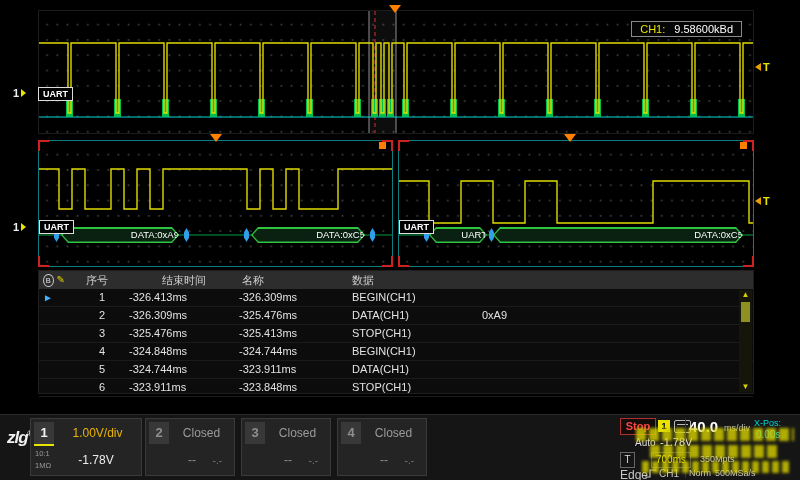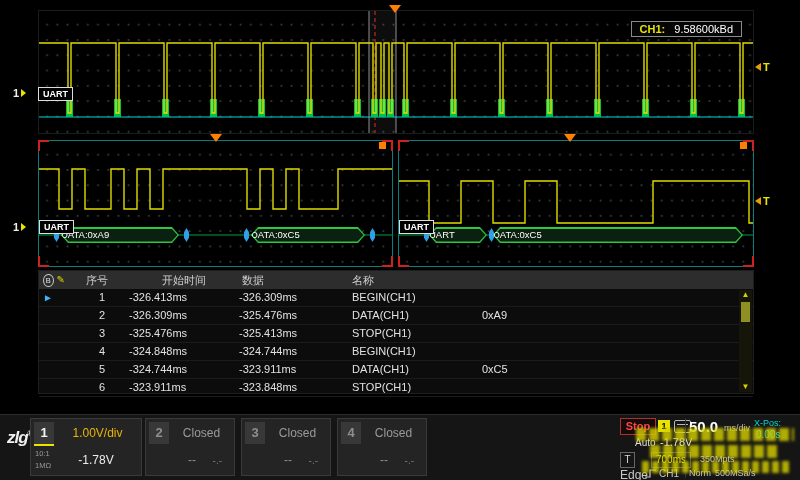--- a/index.html
+++ b/index.html
@@ -16,25 +16,25 @@
   .cb.tl{left:-1px;top:-1px;border-left:2px solid #c22;border-top:2px solid #c22}
   .cb.tr{right:-1px;top:-1px;border-right:2px solid #c22;border-top:2px solid #c22}
   .cb.bl{left:-1px;bottom:-1px;border-left:2px solid #c22;border-bottom:2px solid #c22}
   .cb.br{right:-1px;bottom:-1px;border-right:2px solid #c22;border-bottom:2px solid #c22}
   .uart-tag{position:absolute;background:#000;border:1px solid #ddd;color:#fff;font-size:9px;font-weight:bold;padding:1px 4px;z-index:8}
   .ch-marker{position:absolute;display:flex;align-items:center;gap:2px;color:#eee;font-size:11px;font-weight:bold;z-index:8}
   .ch-marker .ptr{width:0;height:0;border-top:4px solid transparent;border-bottom:4px solid transparent;border-left:5px solid #e8e300}
   .t-marker{position:absolute;display:flex;align-items:center;gap:2px;color:#e8e300;font-size:11px;font-weight:bold;z-index:8}
   .t-marker .arr{width:0;height:0;border-top:4px solid transparent;border-bottom:4px solid transparent;border-right:6px solid #e8a000}
   #ch1-badge{position:absolute;right:58px;top:21px;border:1px solid #8a8a8a;background:#050505;padding:1px 8px;font-size:11px;display:flex;gap:9px;z-index:8}
-  #ch1-badge .bc{color:#e8e300;font-weight:bold}
+  #ch1-badge .bc{color:#e8e300;font-weight:normal}
   #ch1-badge .bv{color:#fff}
   .bubble{position:absolute;top:86px;height:16px;background:#2fc53f;clip-path:polygon(7px 0,calc(100% - 7px) 0,100% 50%,calc(100% - 7px) 100%,7px 100%,0 50%);z-index:5}
   .bubble-in{position:absolute;left:1.5px;right:1.5px;top:1.5px;bottom:1.5px;background:#0a2010;clip-path:polygon(6px 0,calc(100% - 6px) 0,100% 50%,calc(100% - 6px) 100%,6px 100%,0 50%)}
-  .bubble span{position:absolute;left:0;right:0;top:0;bottom:0;display:block;text-align:left;line-height:15px;font-size:9.5px;color:#fff;white-space:nowrap;overflow:hidden}
+  .bubble span{position:absolute;left:0;right:0;top:0;bottom:0;display:block;text-align:right;line-height:15px;font-size:9.5px;color:#fff;white-space:nowrap;overflow:hidden}
   .sep{position:absolute;top:87px;width:5px;height:14px;background:#2e9fe8;clip-path:polygon(50% 0,100% 30%,100% 70%,50% 100%,0 70%,0 30%);z-index:4}
   #events{left:38px;top:270px;width:714px;height:122px;background:#0c0c0c;border:1px solid #1e1e1e;font-size:11px}
   .thead,.trow{display:grid;grid-template-columns:26px 64px 110px 110px 130px 1fr}
   .thead{height:18px;line-height:18px;background:#2d2d2d;color:#cfcfcf}
   .trow{height:17px;line-height:17px;border-bottom:1px solid #1b1b1b;color:#e2e2e2}
   .c-th{text-align:center}
   .c-thl{text-align:left;padding-left:3px}
   .c-icons{display:flex;align-items:center;gap:3px;padding-left:4px}
   .icon-b{width:11px;height:11px;border:1px solid #c8c8c8;border-radius:50%;font-size:7.5px;line-height:11px;text-align:center;color:#e8e8e8}
   .icon-pencil{color:#d8d200;font-size:10px}
@@ -189,23 +189,23 @@
   <span>T</span>
 </div>
 
 <div id="events" class="abs">
   <div class="thead">
     <span class="c-icons">
       <span class="icon-b">B</span>
       <span class="icon-pencil">✎</span>
     </span>
     <span class="c-th">序号</span>
-    <span class="c-th">开始时间</span>
+    <span class="c-th">结束时间</span>
+    <span class="c-thl">名称</span>
     <span class="c-thl">数据</span>
-    <span class="c-thl">名称</span>
   </div>
   <div id="table-rows">
       <div class="trow">
         <span class="c-arrow">►</span>
         <span class="c-no">1</span>
         <span class="c-time">-326.413ms</span>
         <span class="c-time">-326.309ms</span>
         <span class="c-name">BEGIN(CH1)</span>
         <span class="c-data"></span>
       </div>
@@ -232,21 +232,20 @@
         <span class="c-time">-324.744ms</span>
         <span class="c-name">BEGIN(CH1)</span>
         <span class="c-data"></span>
       </div>
       <div class="trow">
         <span class="c-arrow"></span>
         <span class="c-no">5</span>
         <span class="c-time">-324.744ms</span>
         <span class="c-time">-323.911ms</span>
         <span class="c-name">DATA(CH1)</span>
-        <span class="c-data">0xC5</span>
       </div>
       <div class="trow">
         <span class="c-arrow"></span>
         <span class="c-no">6</span>
         <span class="c-time">-323.911ms</span>
         <span class="c-time">-323.848ms</span>
         <span class="c-name">STOP(CH1)</span>
         <span class="c-data"></span>
       </div>
     </div>
@@ -295,21 +294,21 @@
     <div id="automode" class="rc">Auto</div>
     <div id="triglevel" class="rc">-1.78V</div>
     <div id="tbox" class="rc">T</div>
     <div id="holdoff" class="rc">700ms</div>
     <div id="edgelabel" class="rc">Edge</div>
     <svg id="edgeicon" class="rc" width="13" height="12">
       <polyline points="1,10 6,10 6,3 12,3" fill="none" stroke="#c8c8c8" stroke-width="1.2"></polyline>
     </svg>
     <div id="trigsource" class="rc">CH1</div>
     <div class="vsep rc"></div>
-    <div id="tbscale" class="rc">50.0</div>
+    <div id="tbscale" class="rc">40.0</div>
     <div id="tbunit" class="rc">ms/div</div>
     <div id="xposl" class="rc">X-Pos:</div>
     <div id="xposv" class="rc">0.00s</div>
     <div id="depth" class="rc">350Mpts</div>
     <div id="acq" class="rc">Norm</div>
     <div id="rate" class="rc">500MSa/s</div>
   </div>
 </div>
 
 <div class="wm" id="wm1"></div>

